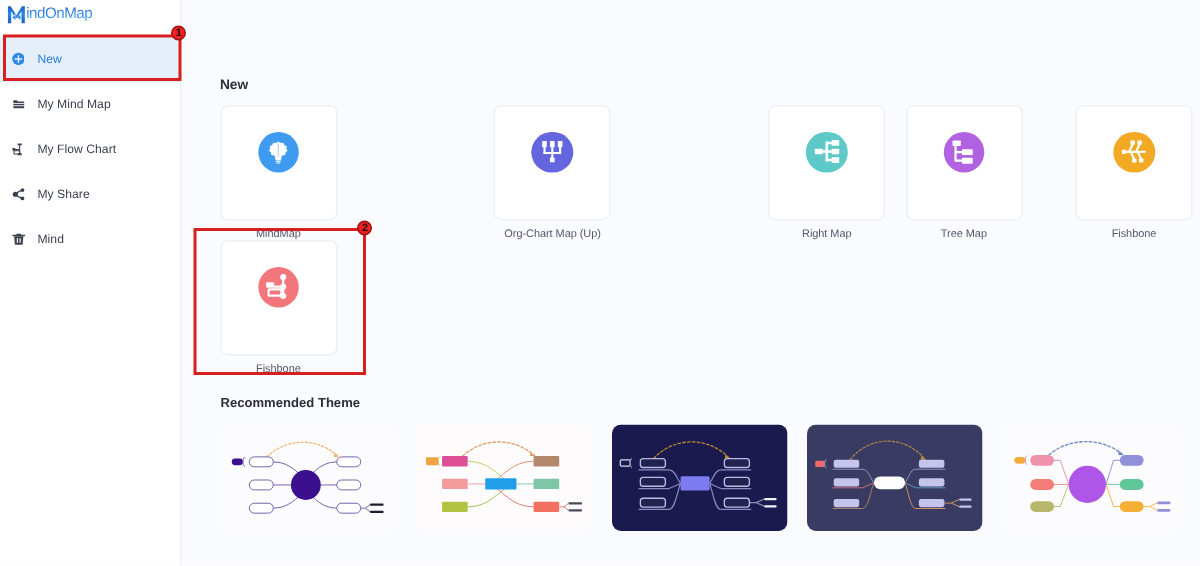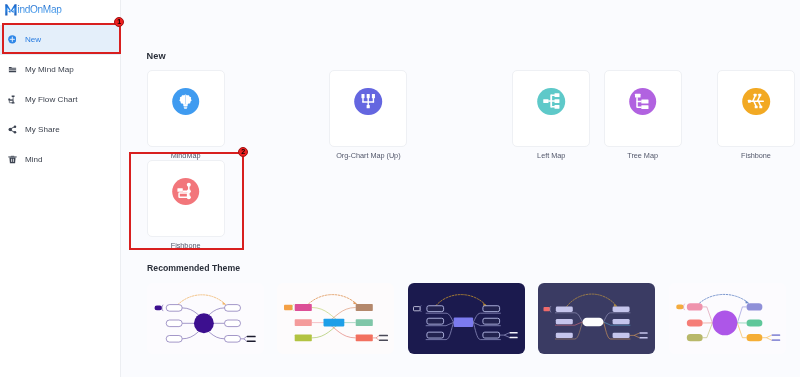--- a/index.html
+++ b/index.html
@@ -161,21 +161,21 @@
           <svg viewBox="0 0 24 24" width="18" height="18">
             <path d="M12.0 3.2v17.6" stroke="#fff" stroke-width="2.4"></path>
             <path d="M12.0 4.4H17.0M12.0 12H17.0M12.0 19.6H17.0" stroke="#fff" stroke-width="2.1"></path>
             <path d="M12.0 12H8.0" stroke="#fff" stroke-width="2.1"></path>
             <rect x="16.4" y="1.8" width="6.6" height="5.0" rx="0.4" fill="#fff"></rect>
             <rect x="16.4" y="9.5" width="6.6" height="5.0" rx="0.4" fill="#fff"></rect>
             <rect x="16.4" y="17.2" width="6.6" height="5.0" rx="0.4" fill="#fff"></rect>
             <rect x="1.4" y="9.5" width="7.0" height="5.0" rx="0.4" fill="#fff"></rect>
           </svg>
         </span>
-      <span class="card-label">Left Map</span>
+      <span class="card-label">Right Map</span>
     </div>
     <div class="card" style="left:482.6px;top:70.0px">
       <span class="card-ico" style="background:#b162e0">
           <svg viewBox="0 0 24 24" width="18" height="18">
             <rect x="2.4" y="2.2" width="7.4" height="5.0" rx="0.7" fill="#fff"></rect>
             <path d="M5.1 7.0v13.4" stroke="#fff" stroke-width="2.0"></path>
             <path d="M4.6 12.6h6.6M4.6 20.2h6.6" stroke="#fff" stroke-width="2.0"></path>
             <rect x="10.8" y="10.0" width="9.6" height="5.2" rx="0.7" fill="#fff"></rect>
             <rect x="10.8" y="17.6" width="9.6" height="5.2" rx="0.7" fill="#fff"></rect>
           </svg>

